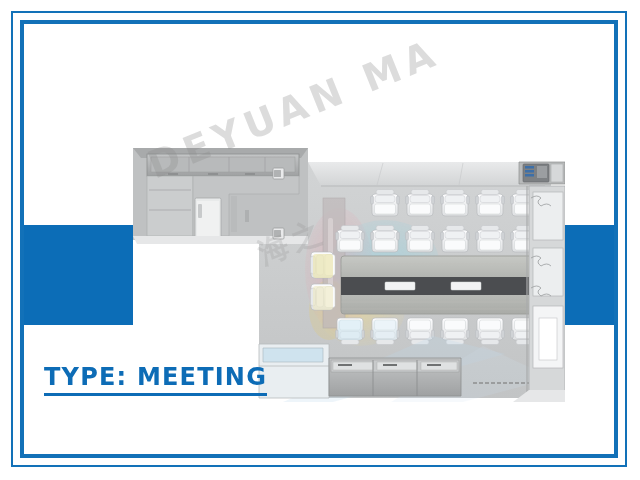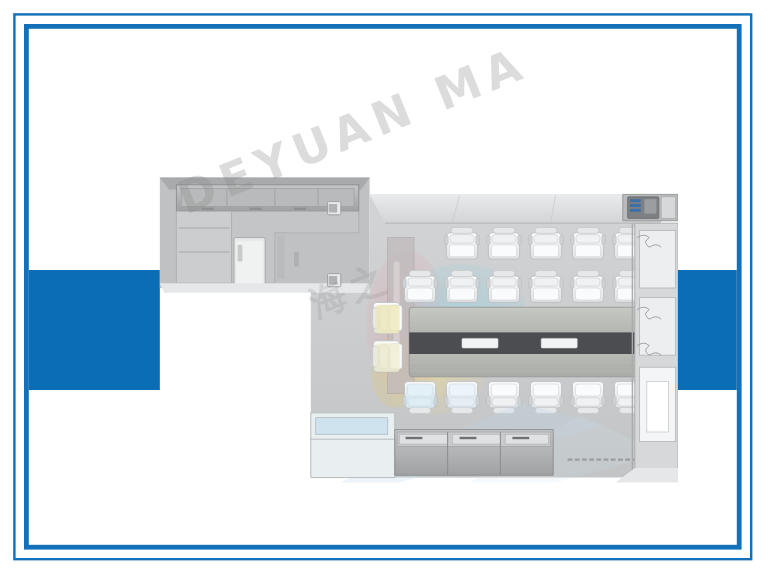--- a/index.html
+++ b/index.html
@@ -433,14 +433,15 @@
     </svg>
   </div>
 
   <div class="watermark">
     <div class="wm-text">DEYUAN  MA</div>
     <div class="wm-text2">海之</div>
   </div>
 
   <div class="blue-band"></div>
 
+  <div class="type-line">TYPE:  MEETING</div>
 
 </div>
 
 </body></html>

